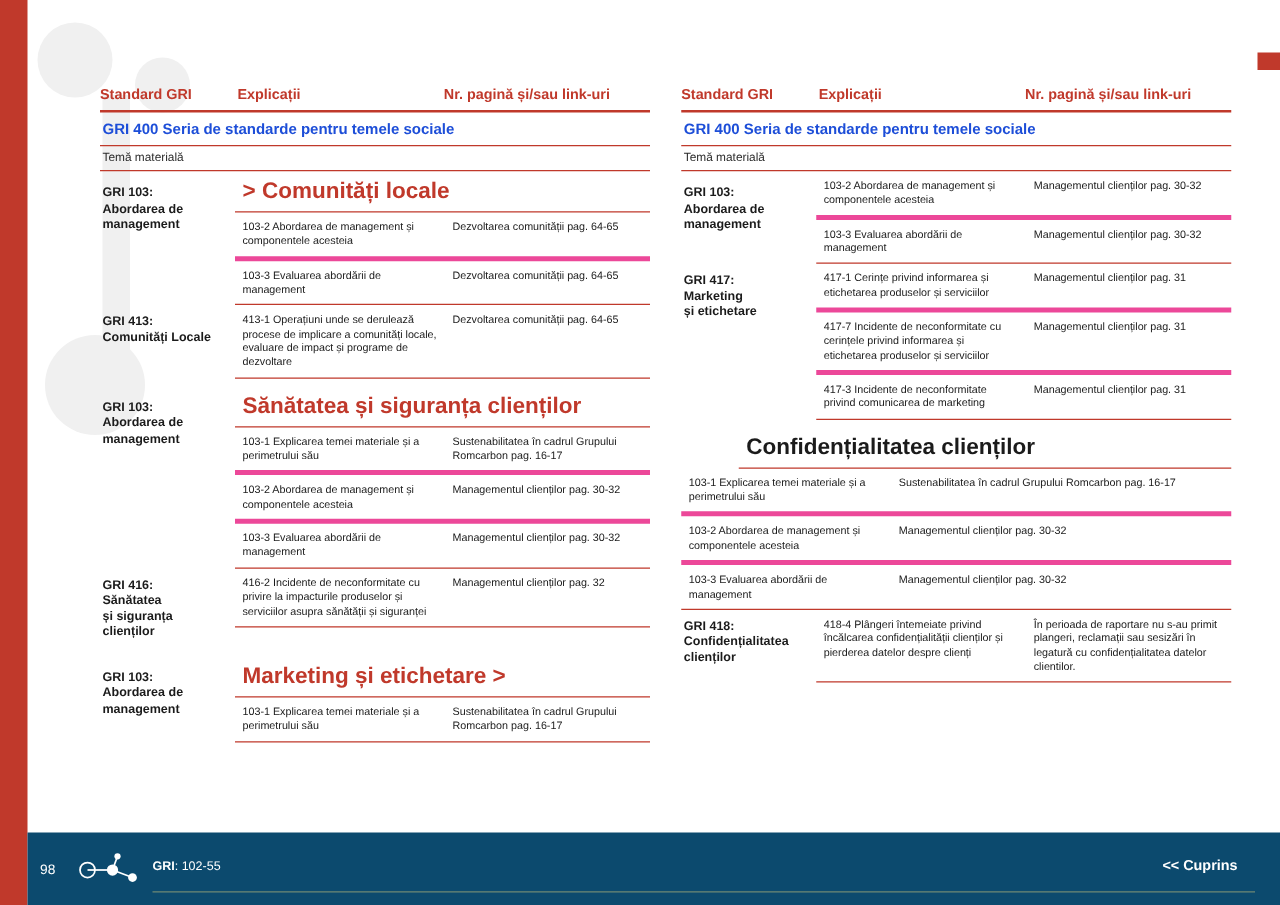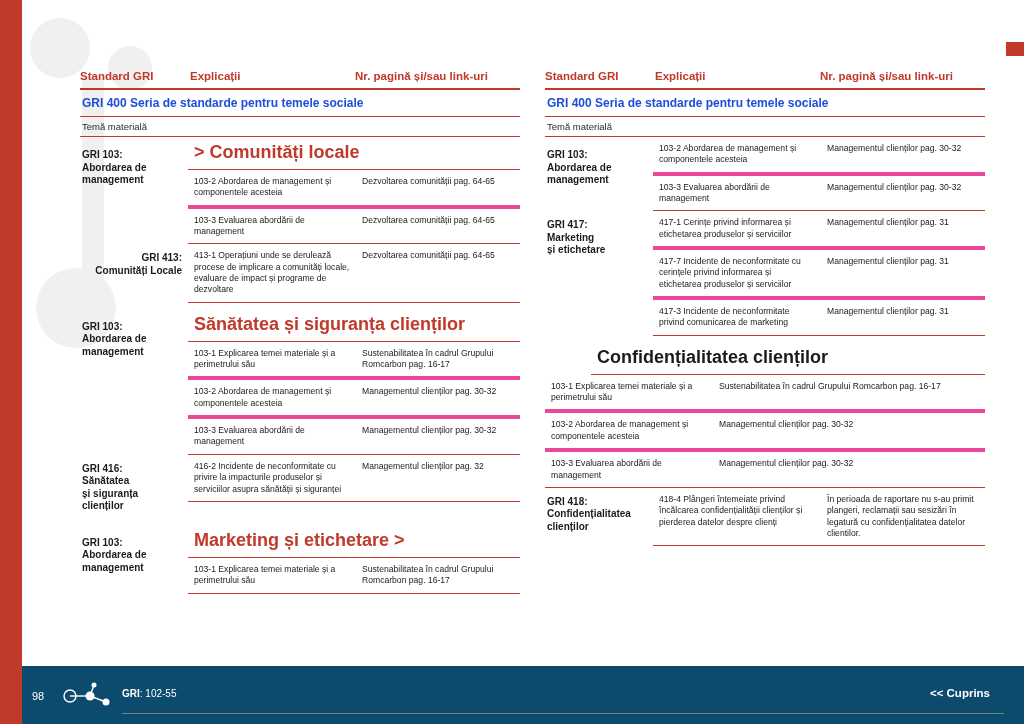--- a/index.html
+++ b/index.html
@@ -154,21 +154,21 @@
           <div class="link">Dezvoltarea comunității pag. 64-65</div>
         </div>
         <div class="row last">
           <div class="expl">103-3 Evaluarea abordării de management</div>
           <div class="link">Dezvoltarea comunității pag. 64-65</div>
         </div>
       </div>
     </div>
 
     <div class="block">
-      <div class="gri-col" style="white-space:pre-line;padding-top:8px;text-align:right;">GRI 413:
+      <div class="gri-col" style="white-space:pre-line;padding-top:8px;">GRI 413:
 Comunități Locale</div>
       <div class="rows-col">
         <div class="row last">
           <div class="expl">413-1 Operațiuni unde se derulează procese de implicare a comunități locale, evaluare de impact și programe de dezvoltare</div>
           <div class="link">Dezvoltarea comunității pag. 64-65</div>
         </div>
       </div>
     </div>
 
     <div class="spacer"></div>

